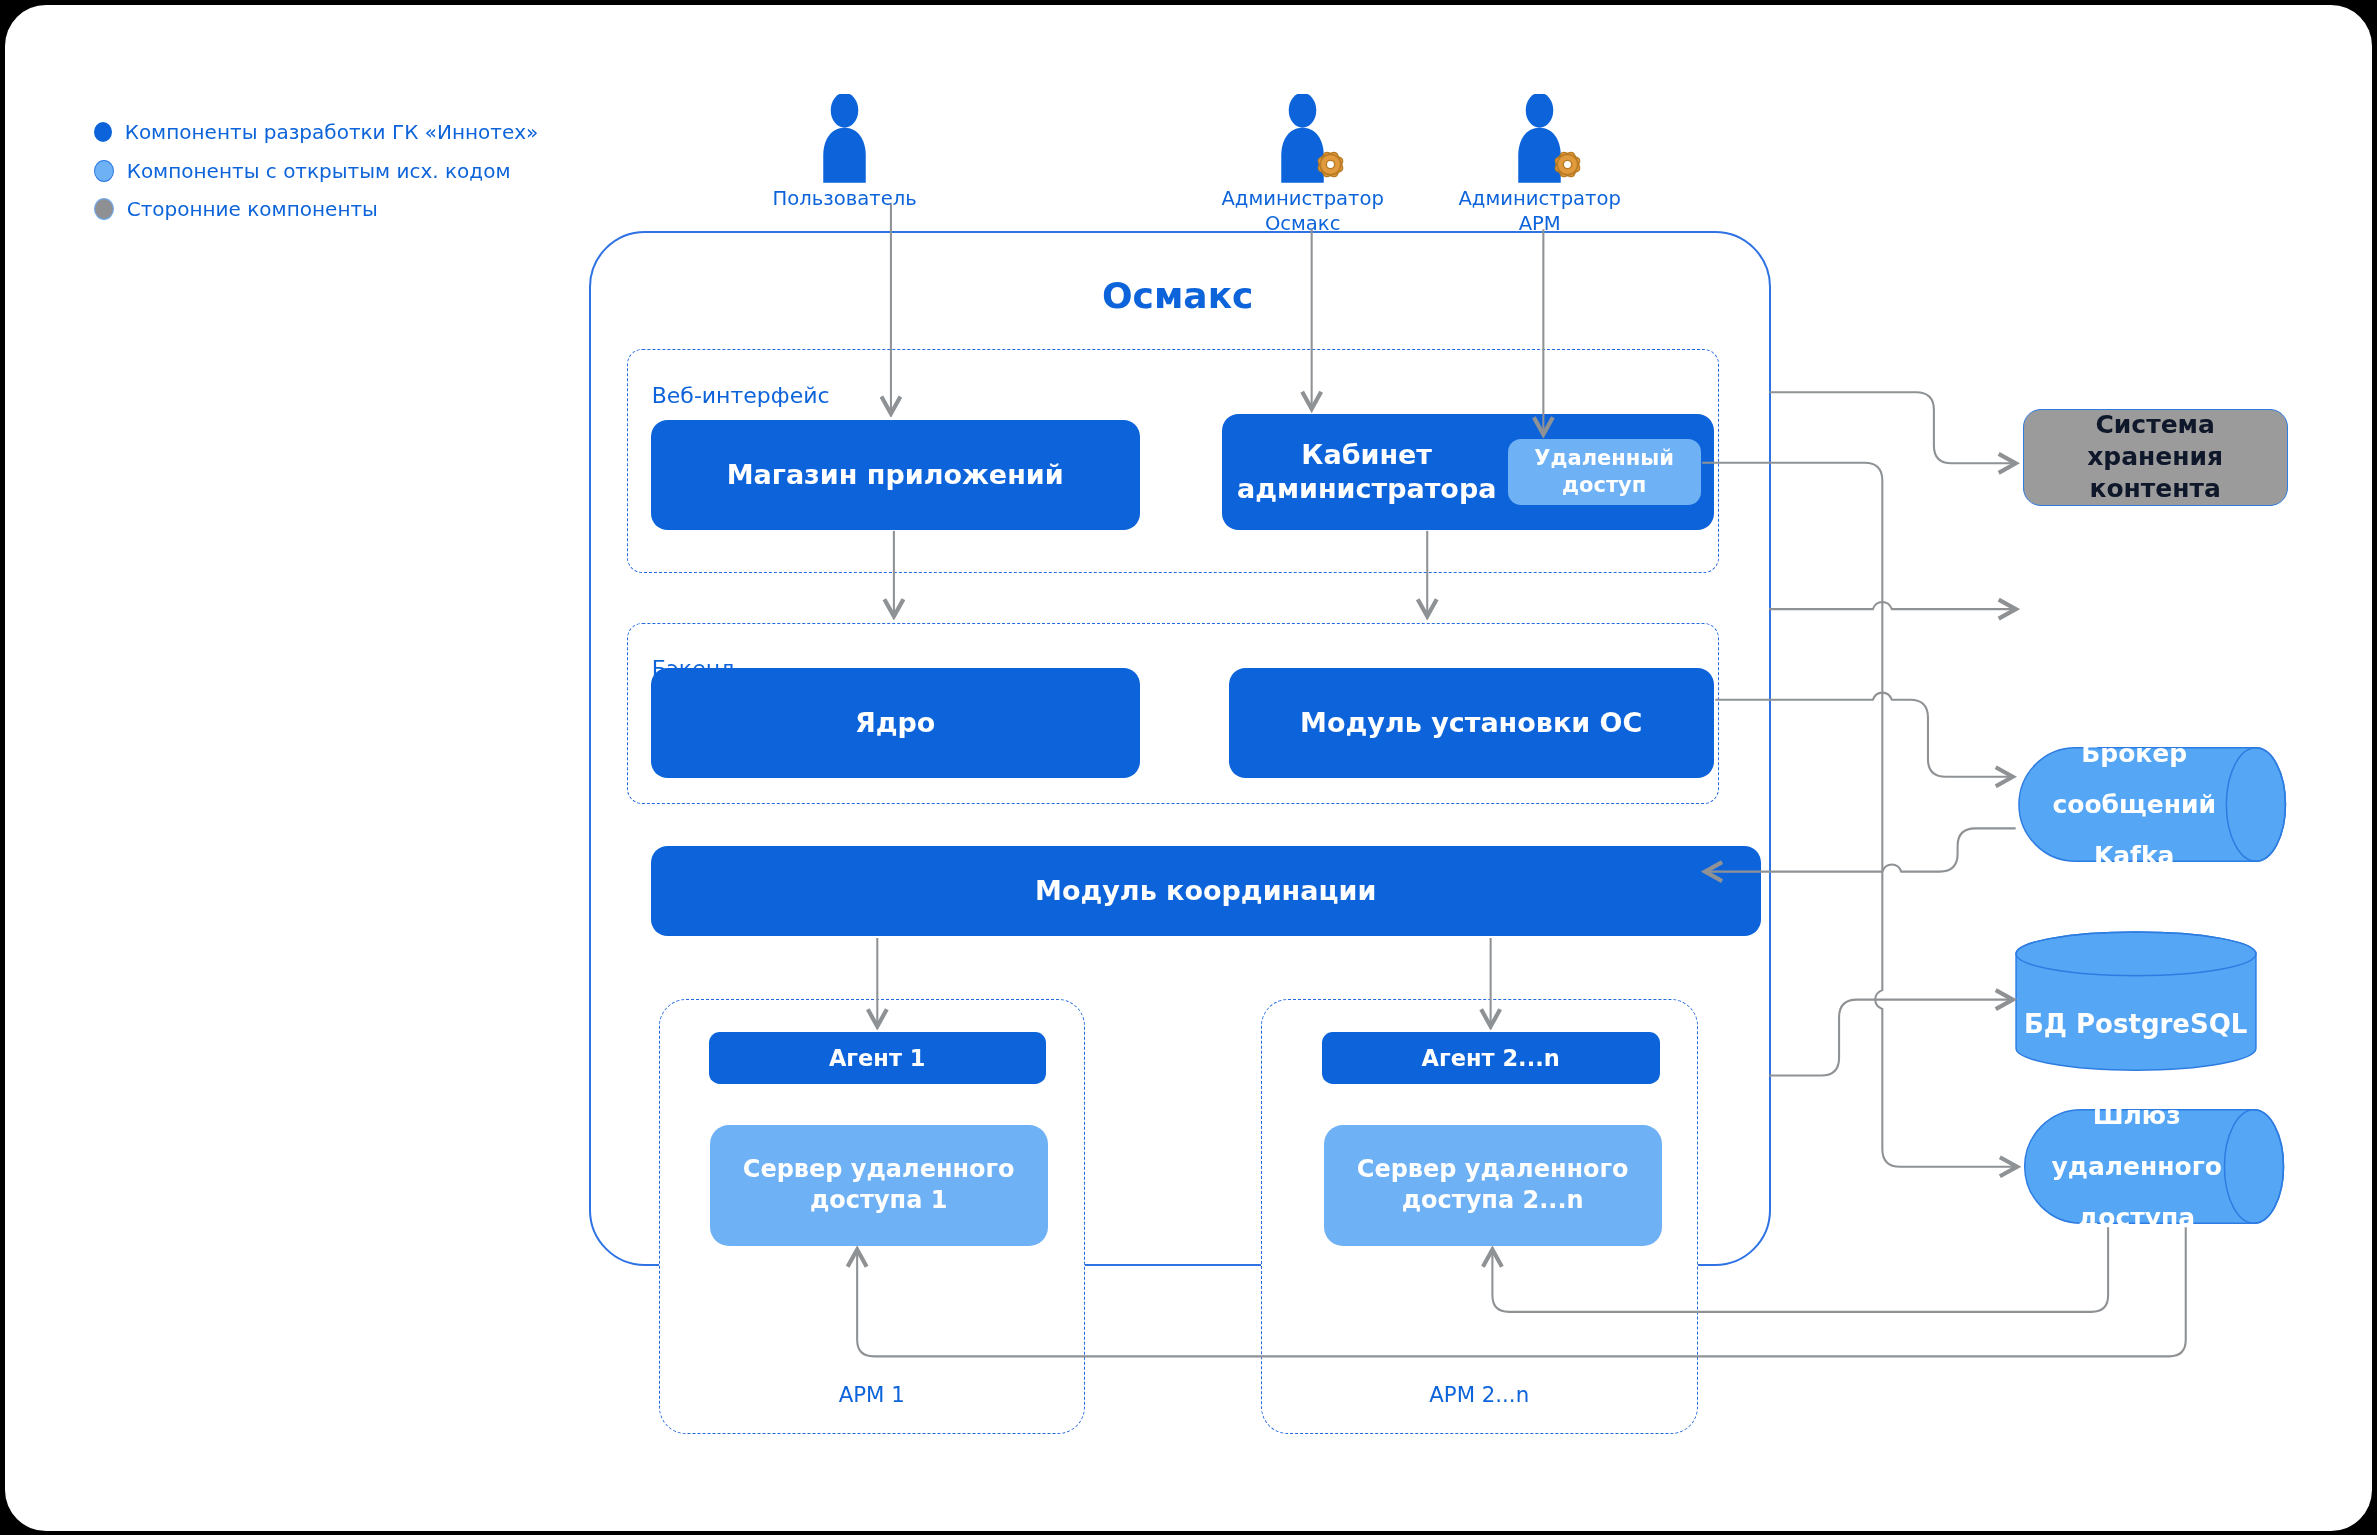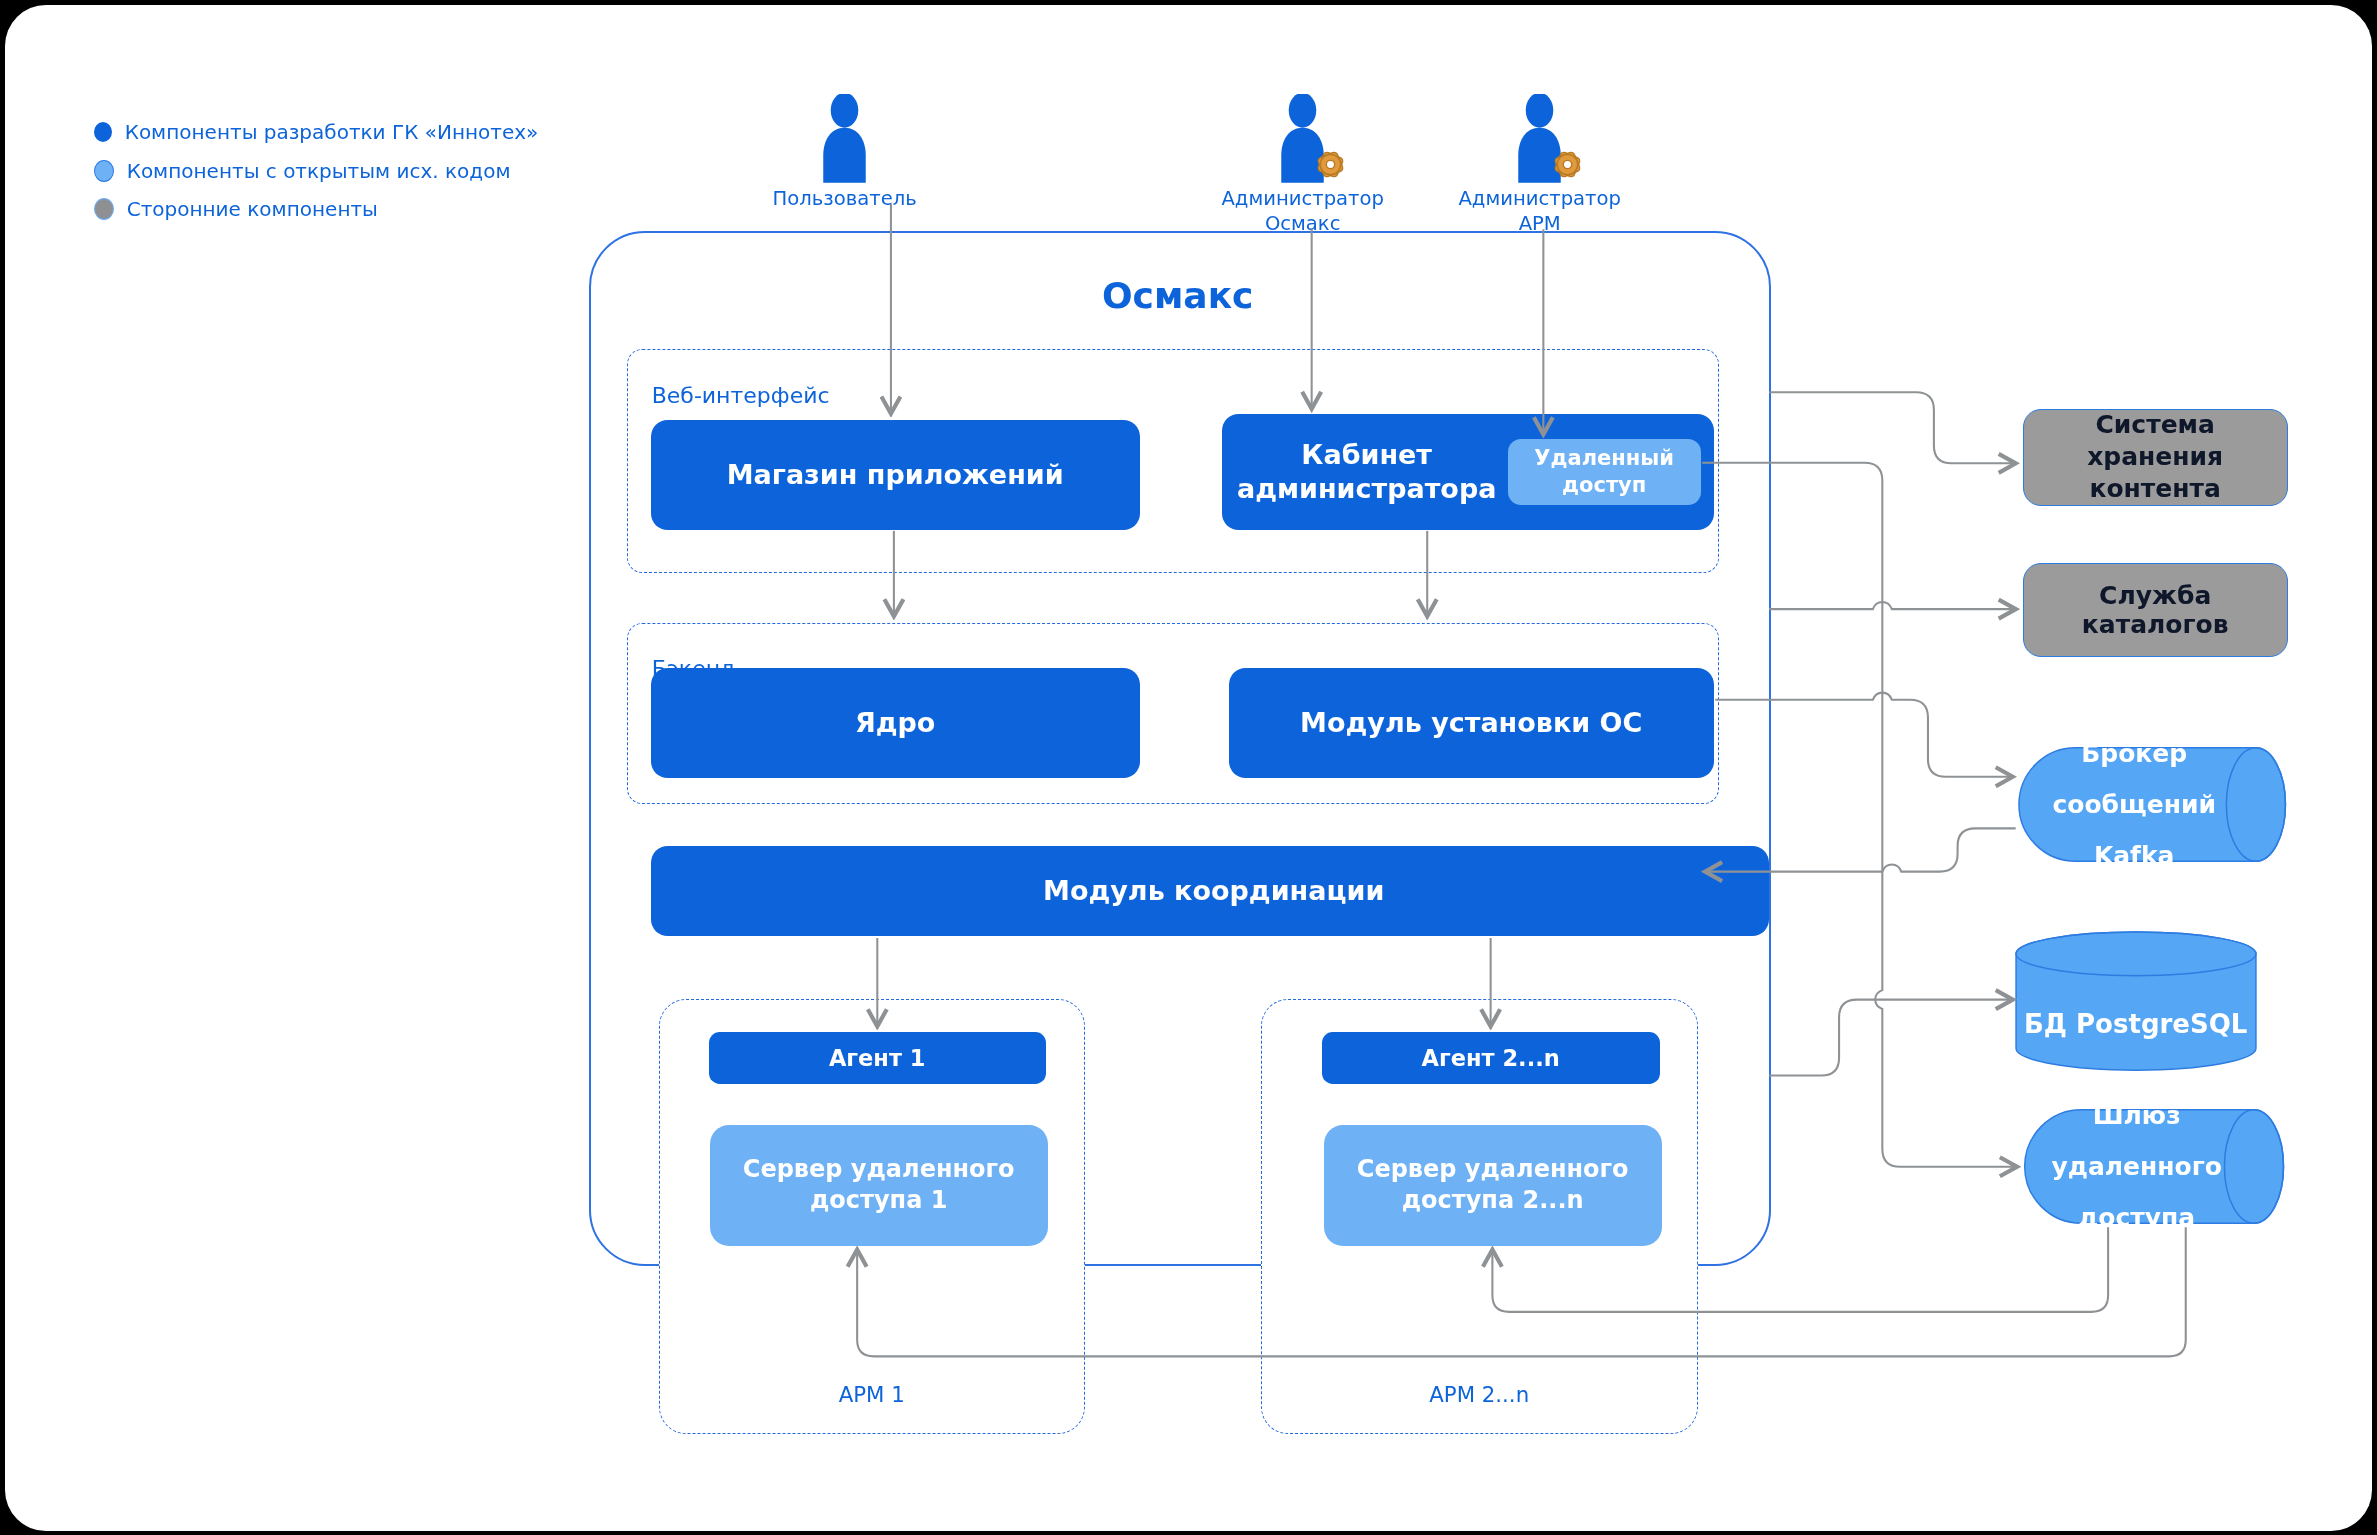--- a/index.html
+++ b/index.html
@@ -125,21 +125,21 @@
   <div class="zone node" style="left:622px;top:618px;width:1090px;height:179px;"></div>
   <div class="zone-label node" style="left:647px;top:633px;">Бэкенд</div>
 
   <div class="bluebox node" style="left:646px;top:663px;width:489px;height:110px;font-size:27px;">
     <span>Ядро</span>
   </div>
   <div class="bluebox node" style="left:1224px;top:663px;width:485px;height:110px;font-size:27px;">
     <span>Модуль установки ОС</span>
   </div>
 
-  <div class="bluebox node" style="left:646px;top:841px;width:1110px;height:90px;font-size:27px;padding-left:8px;">
+  <div class="bluebox node" style="left:646px;top:841px;width:1110px;height:90px;font-size:27px;">
     <span>Модуль координации</span>
   </div>
 
   <div class="armbox node" style="left:654px;top:994px;width:424px;height:433px;">
     <div class="arm-label" style="top:382px;">АРМ 1</div>
   </div>
   <div class="bluebox node" style="left:704px;top:1027px;width:337px;height:52px;font-size:22.5px;border-radius:10.7px;">
     <span>Агент 1</span>
   </div>
   <div class="lightbox node" style="left:705px;top:1120px;width:338px;height:121px;font-size:24px;line-height:31px;border-radius:19px;">
@@ -154,23 +154,20 @@
     <span>Агент 2...n</span>
   </div>
   <div class="lightbox node" style="left:1319px;top:1120px;width:338px;height:121px;font-size:24px;line-height:31px;border-radius:19px;">
     <span class="line">Сервер удаленного</span>
     <span class="line">доступа 2...n</span>
   </div>
 
   <div class="graybox node" style="left:2018px;top:404px;width:263px;height:95px;font-size:25px;line-height:32px;">
     <span class="line">Система хранения</span>
     <span class="line">контента</span>
-  </div>
-  <div class="graybox node" style="left:2018px;top:558px;width:263px;height:92px;font-size:25px;">
-    <span>Служба каталогов</span>
   </div>
 
   <div class="cyl node" style="left:2011px;top:741px;width:273px;height:117px;">
     <svg width="273" height="117" viewBox="0 0 460 198">
       <path d="M100 3 L405 3 A50 96 0 0 1 455 99 A50 96 0 0 1 405 195 L100 195 A96 96 0 0 1 100 3 Z" fill="#55a6f4" stroke="#2d7ce2" stroke-width="2.5"></path>
       <ellipse cx="405" cy="99" rx="50" ry="96" fill="none" stroke="#2d7ce2" stroke-width="2.5"></ellipse>
     </svg>
     <div class="cyl-text" style="width:237px;font-size:25px;line-height:31px;">
       <span class="line">Брокер</span>
       <span class="line">сообщений</span>

